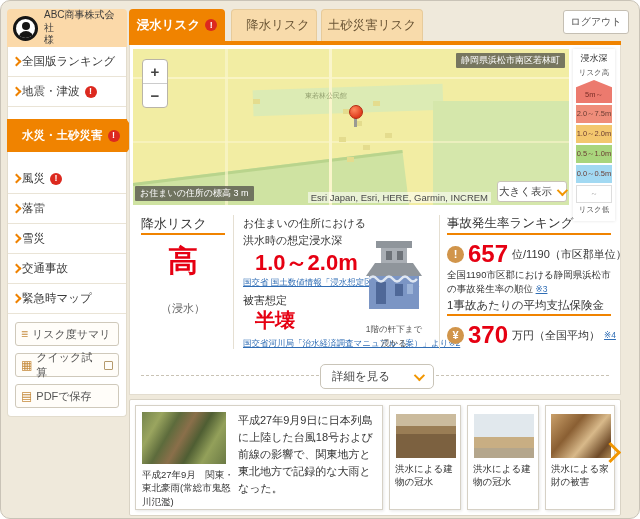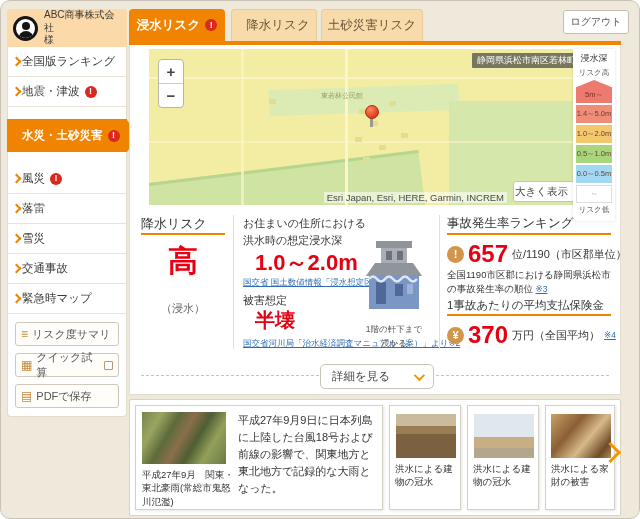--- a/index.html
+++ b/index.html
@@ -37,21 +37,21 @@
   .tab.active{background:#f08300;color:#fff;font-weight:bold;}
   .tab.inactive{background:#f8dbab;color:#6b5636;border:1px solid #e7cb9b;border-bottom:none;}
   .logout{left:562px;top:9px;width:64px;height:22px;background:#fff;border:1px solid #c5bfb3;border-radius:3px;
           font-size:10px;color:#555;display:flex;align-items:center;justify-content:center;cursor:pointer;}
   .orange-bar{left:128px;top:40px;width:492px;height:4px;background:#f08300;}
   .tab-pointer{left:169px;top:44px;width:0;height:0;border-top:6px solid #f08300;border-left:6px solid transparent;border-right:6px solid transparent;}
 
   .main-panel{left:128px;top:44px;width:492px;height:350px;background:#fff;border:1px solid #e3ddd0;border-top:none;box-sizing:border-box;}
 
   
-  .map{left:148px;top:48px;width:436px;height:156px;background:#f2eda3;overflow:hidden;}
+  .map{left:132px;top:48px;width:436px;height:156px;background:#f2eda3;overflow:hidden;}
   .map .green-band{position:absolute;left:-25px;bottom:-38px;width:300px;height:72px;background:#cfe3a2;transform:rotate(-7deg);border-top:3px solid #b9d48c;}
   .map .green-patch{position:absolute;left:300px;top:52px;width:150px;height:110px;background:#d5e7ab;}
   .map .green-strip{position:absolute;left:120px;top:38px;width:190px;height:26px;background:#dcebb4;transform:rotate(-2deg);}
   .map .road-v{position:absolute;top:0;width:3px;height:100%;background:#faf5cb;}
   .map .road-h{position:absolute;left:0;width:100%;height:2px;background:#faf5cb;}
   .map .bldg{position:absolute;background:#e4dc8e;width:7px;height:5px;}
   .map-label{position:absolute;background:rgba(85,85,75,.78);color:#fff;font-size:9px;padding:1px 5px;border-radius:1px;white-space:nowrap;}
   .poi{position:absolute;font-size:7px;color:#93a06f;}
   .zoom-ctl{position:absolute;left:9px;top:10px;width:24px;background:#fff;border:1px solid #b9b4a8;border-radius:4px;overflow:hidden;}
   .zoom-btn{height:23px;display:flex;align-items:center;justify-content:center;font-size:15px;font-weight:bold;color:#444;cursor:pointer;}
@@ -193,36 +193,37 @@
     <div class="bldg" style="left:206px;top:88px;"></div>
       <div class="bldg" style="left:230px;top:96px;"></div>
     <div class="bldg" style="left:214px;top:108px;"></div>
       <div class="bldg" style="left:240px;top:52px;"></div>
     <div class="bldg" style="left:252px;top:84px;"></div>
       <div class="bldg" style="left:120px;top:50px;"></div>
     <div class="poi" style="left:172px;top:42px;">東若林公民館</div>
     <div class="pin-stem" style="left:221px;top:66px;"></div>
     <div class="pin-head" style="left:216px;top:56px;"></div>
     <div class="map-label" style="right:4px;top:4px;">静岡県浜松市南区若林町</div>
+    <div class="map-label" style="left:2px;bottom:4px;">お住まいの住所の標高 3 m</div>
     <div class="attrib">Esri Japan, Esri, HERE, Garmin, INCREM</div>
     <div class="zoom-ctl">
       <div class="zoom-btn">+</div>
       <div class="zoom-btn">−</div>
     </div>
     <div class="expand-btn">
       <span>大きく表示</span>
       <span class="chev-down"></span>
     </div>
   </div>
 
   <div class="abs legend">
     <div class="lg-title">浸水深</div>
     <div class="lg-hi">リスク高</div>
     <div class="lg-item arrow" style="background-color: rgb(236, 122, 110);">5m～</div>
-    <div class="lg-item" style="background-color: rgb(239, 141, 122);">1.4～5.0m</div>
+    <div class="lg-item" style="background-color: rgb(239, 141, 122);">2.0～7.5m</div>
     <div class="lg-item" style="background-color: rgb(243, 199, 110);">1.0～2.0m</div>
     <div class="lg-item" style="background-color: rgb(169, 213, 125);">0.5～1.0m</div>
     <div class="lg-item" style="background-color: rgb(162, 217, 242);">0.0～0.5m</div>
     <div class="lg-item blank" style="background-color: rgb(255, 255, 255);">～</div>
     <div class="lg-lo">リスク低</div>
   </div>
 
   <div class="abs sec-title" style="left:140px;top:214px;width:84px;font-size:13px;">降水リスク</div>
   <div class="abs orange-underline" style="left:140px;top:232px;width:84px;"></div>
   <div class="abs big-red" style="left:140px;top:240px;width:84px;text-align:center;font-size:30px;">高</div>

